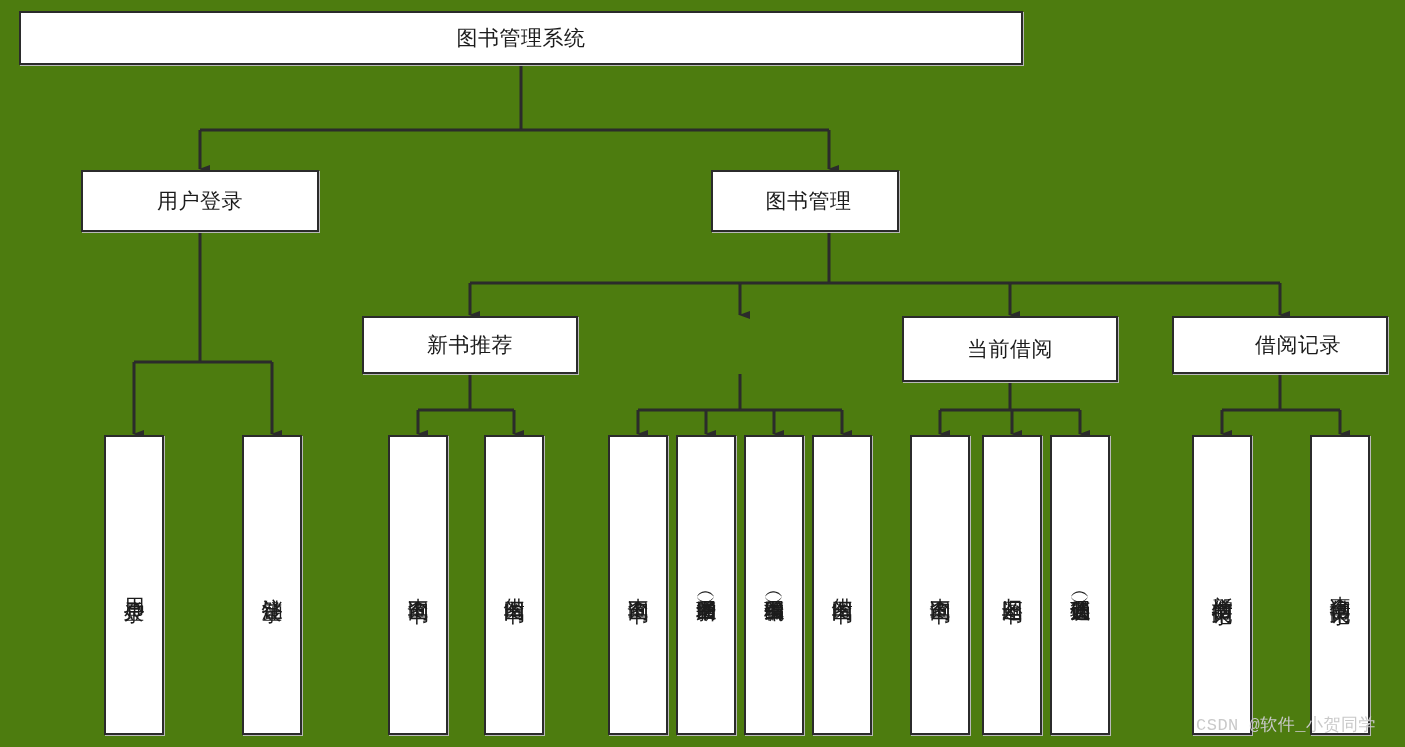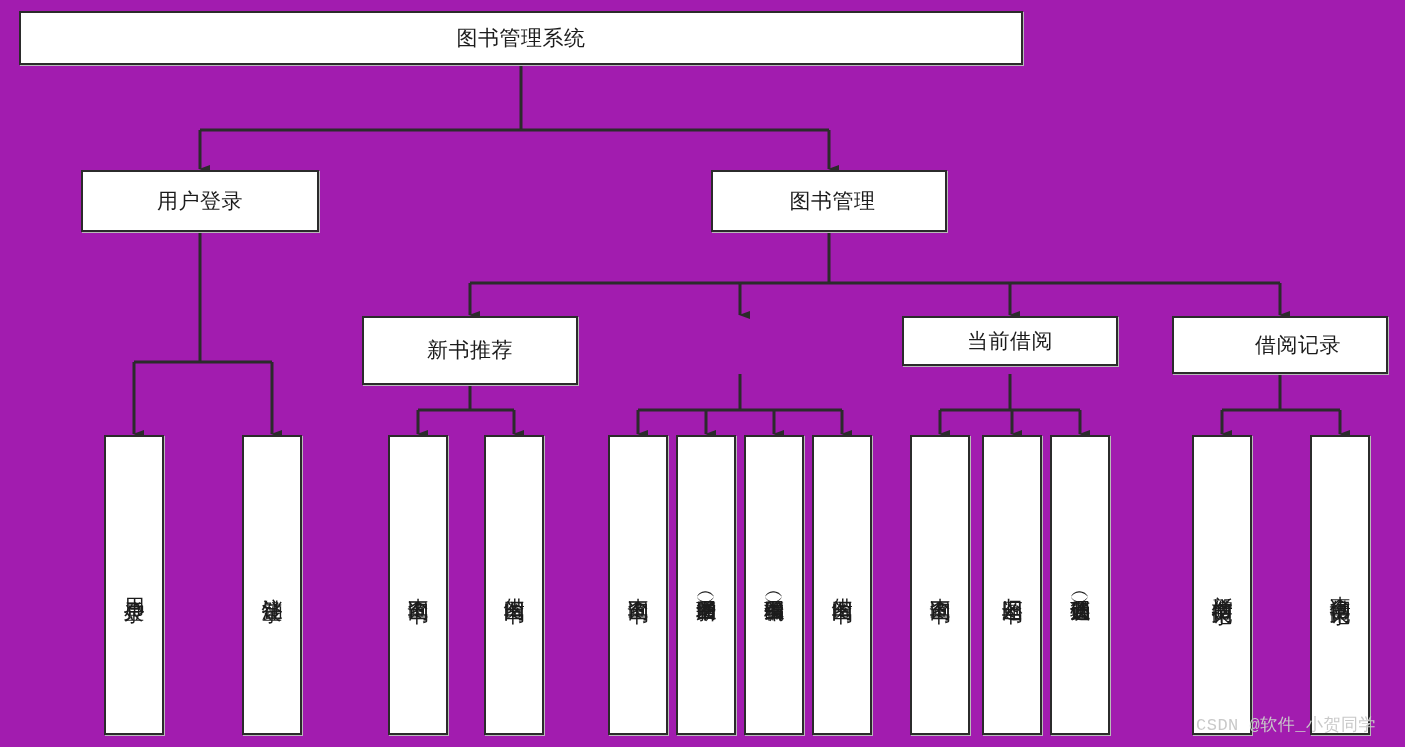--- a/index.html
+++ b/index.html
@@ -10,21 +10,21 @@
   body {
     font-family: "DejaVu Sans", "Liberation Sans", sans-serif;
     width: 1405px;
     height: 747px;
     overflow: hidden;
   }
   #diagram-root {
     position: relative;
     width: 1405px;
     height: 747px;
-    background: #a21caf;
+    background: #4d7c0f;
   }
   #edge-layer {
     position: absolute;
     left: 0;
     top: 0;
     width: 1405px;
     height: 747px;
   }
   .node {
     position: absolute;
@@ -121,30 +121,30 @@
   </svg>
 
   <div class="node horiz" style="left: 19px; top: 11px; width: 1004px; height: 54px;">
     <span class="node-label">图书管理系统</span>
   </div>
 
   <div class="node horiz" style="left: 81px; top: 170px; width: 238px; height: 62px;">
     <span class="node-label">用户登录</span>
   </div>
 
-  <div class="node horiz" style="left: 711px; top: 170px; width: 236px; height: 62px; padding-left: 7px;">
+  <div class="node horiz" style="left: 711px; top: 170px; width: 188px; height: 62px; padding-left: 7px;">
     <span class="node-label">图书管理</span>
   </div>
 
-  <div class="node horiz" style="left: 362px; top: 316px; width: 216px; height: 69px;">
+  <div class="node horiz" style="left: 362px; top: 316px; width: 216px; height: 58px;">
     <span class="node-label">新书推荐</span>
   </div>
 
 
-  <div class="node horiz" style="left: 902px; top: 316px; width: 216px; height: 50px;">
+  <div class="node horiz" style="left: 902px; top: 316px; width: 216px; height: 66px;">
     <span class="node-label">当前借阅</span>
   </div>
 
   <div class="node horiz" style="left: 1172px; top: 316px; width: 216px; height: 58px; padding-left: 36px;">
     <span class="node-label">借阅记录</span>
   </div>
 
   <div class="node vert" style="left: 104px; top: 435px; width: 60px; height: 300px;">
     <span class="node-label">用户登录</span>
   </div>

